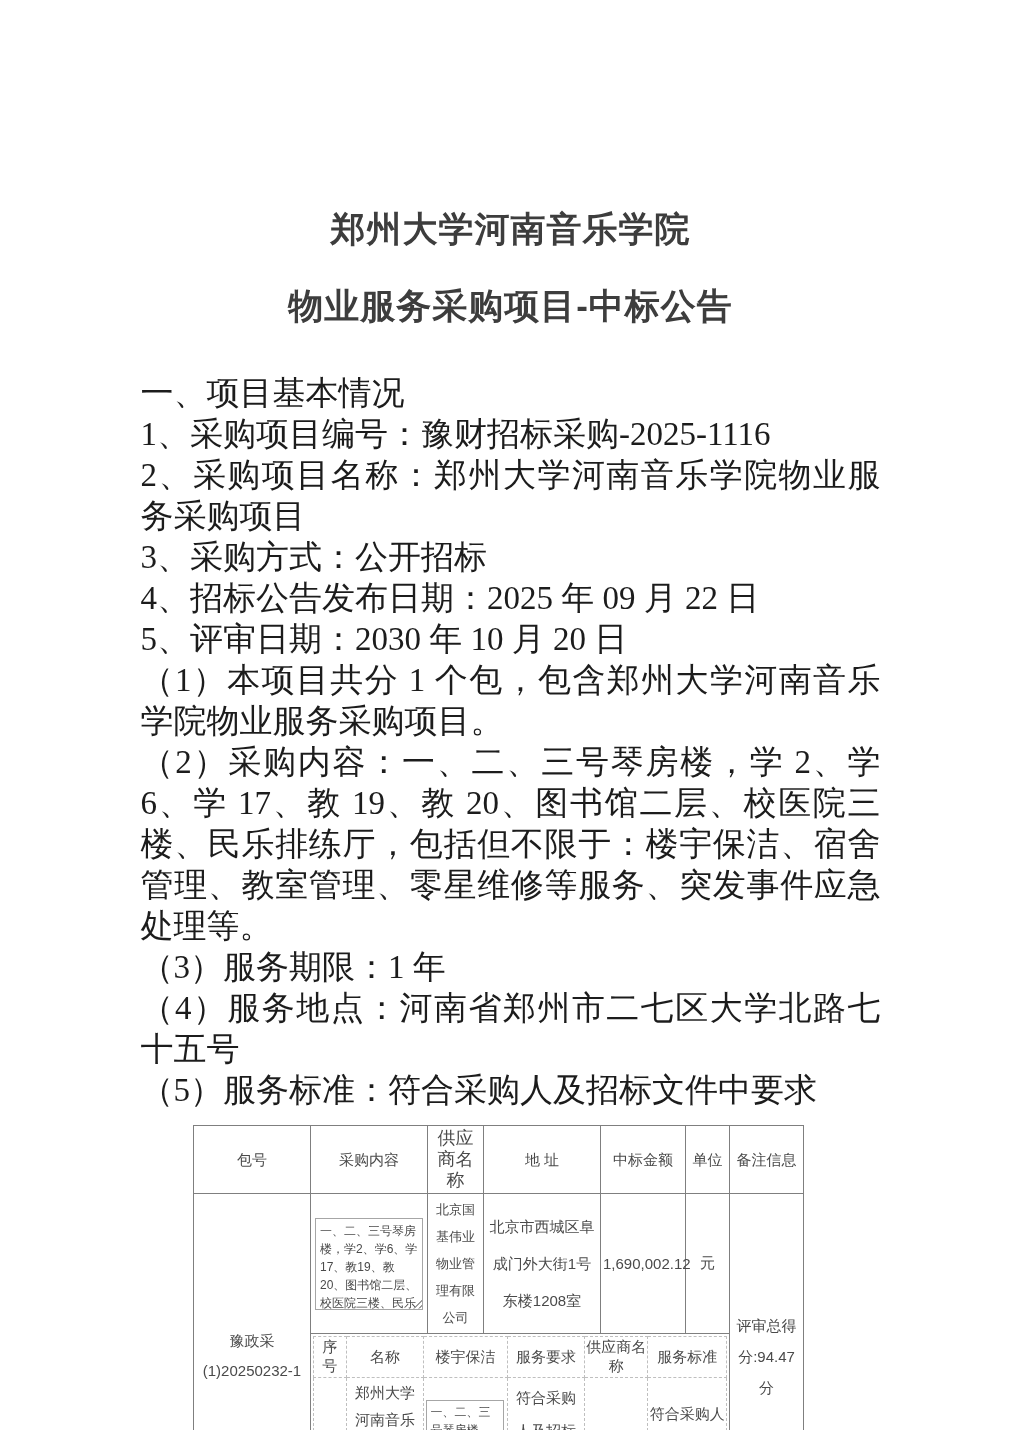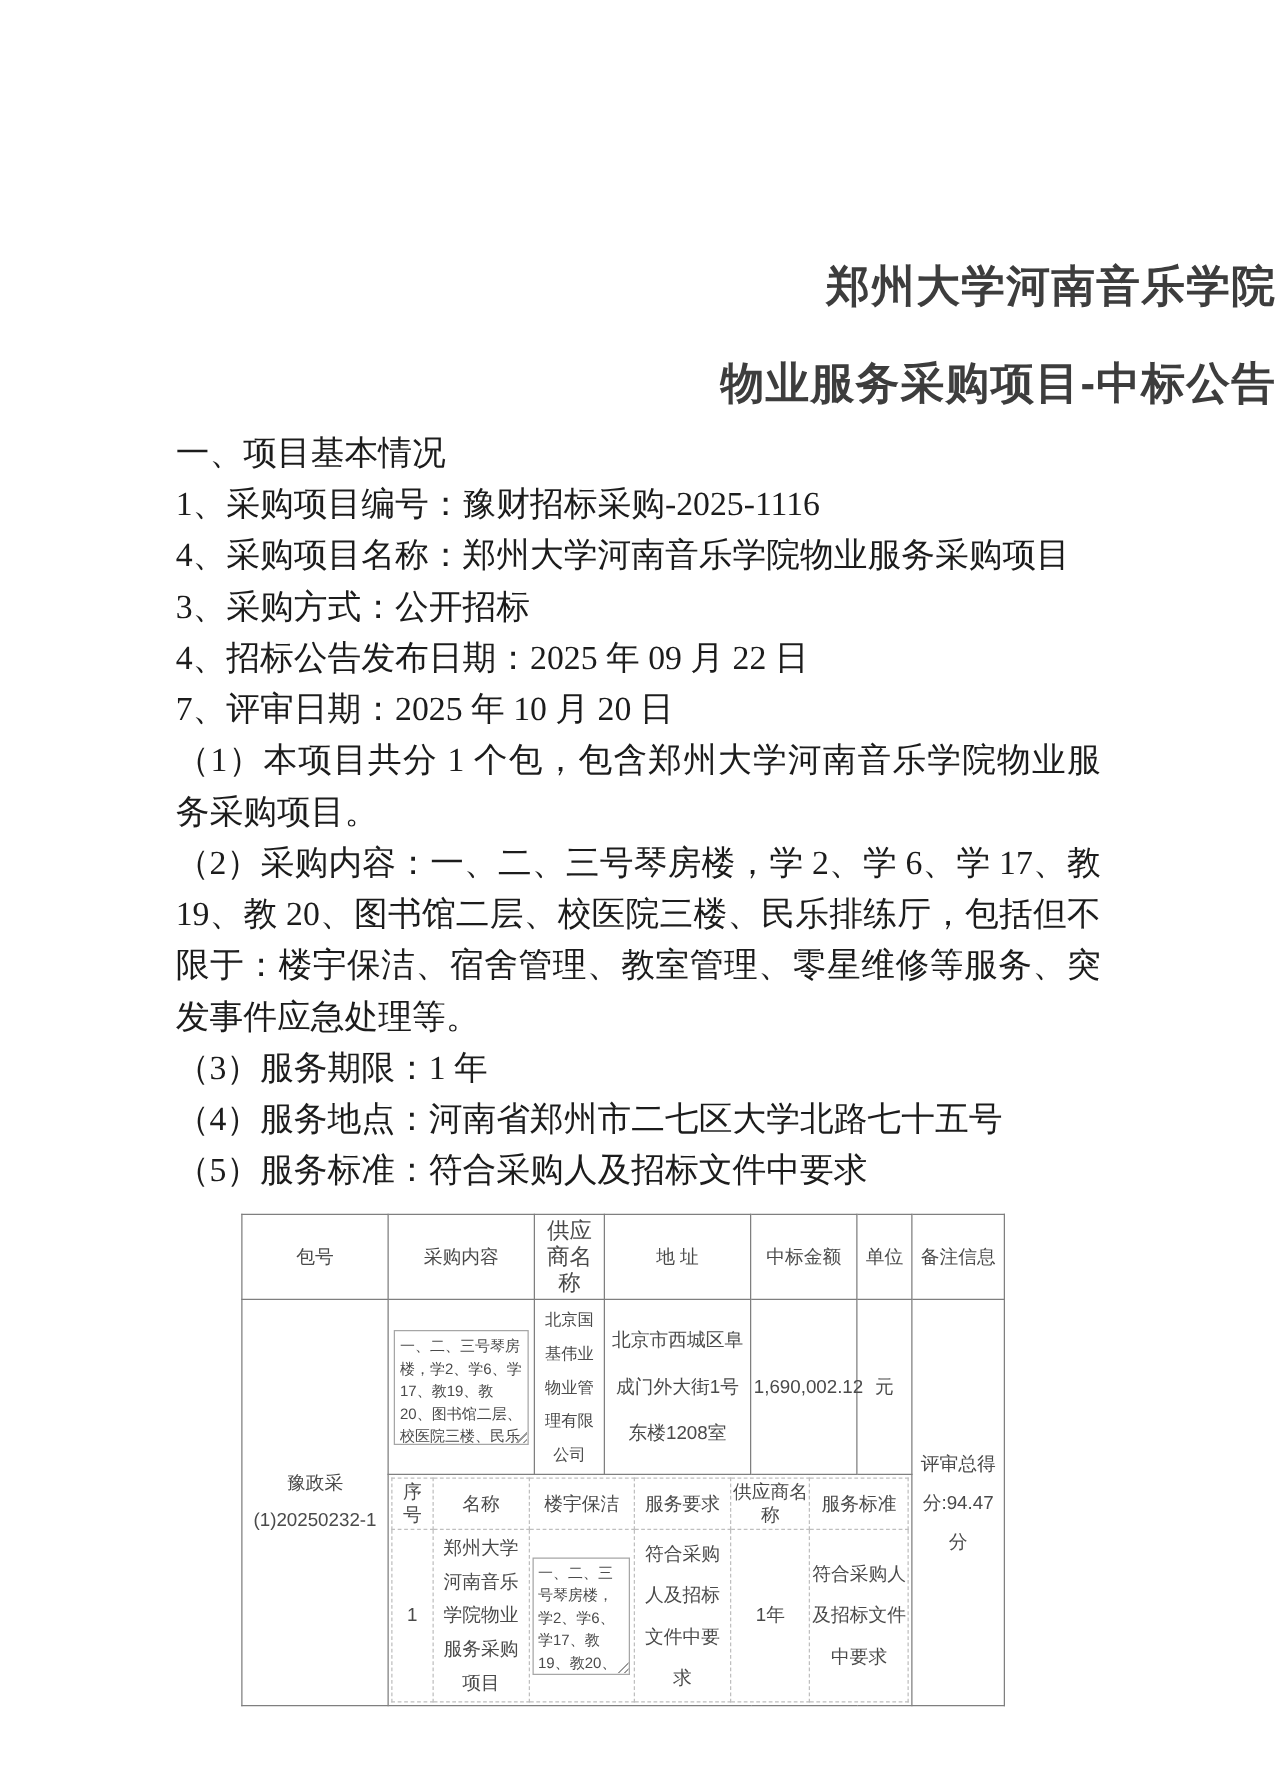--- a/index.html
+++ b/index.html
@@ -5,35 +5,35 @@
   * { margin:0; padding:0; box-sizing:border-box; }
   html, body { background:#ffffff; }
   .page {
     position:relative;
     width:1021px; height:1430px;
     background:#ffffff;
     overflow:hidden;
     font-family:"Liberation Serif","DejaVu Serif",serif;
   }
   .title {
-    text-align:right;
+    text-align:center;
     font-family:"Liberation Sans","DejaVu Sans",sans-serif;
     font-weight:700;
     color:#3d3d3d;
     font-size:35px;
     letter-spacing:1px;
   }
   .title-1 { padding-top:206px; }
   .title-2 { margin-top:30px; }
 
   .body-block {
     width:740px;
-    margin:12px auto 0 auto;
+    margin:43px auto 0 auto;
     color:#1c1c1c;
-    font-size:27px;
+    font-size:33px;
     line-height:41px;
     font-family:Liberation Serif, serif;
   }
   .body-block p { text-align:justify; }
 
   
   .award-table-wrap { margin:14px 0 0 193px; }
   table.award {
     border-collapse:collapse;
     width:610px;
@@ -110,24 +110,24 @@
 <body>
 
 <div class="page">
 
   <div class="title title-1">郑州大学河南音乐学院</div>
   <div class="title title-2">物业服务采购项目-中标公告</div>
 
   <div class="body-block">
     <p>一、项目基本情况</p>
     <p>1、采购项目编号：豫财招标采购-2025-1116</p>
-    <p>4、采购项目名称：郑州大学河南音乐学院物业服务采购项目</p>
+    <p>2、采购项目名称：郑州大学河南音乐学院物业服务采购项目</p>
     <p>3、采购方式：公开招标</p>
     <p>4、招标公告发布日期：2025 年 09 月 22 日</p>
-    <p>7、评审日期：2025 年 10 月 20 日</p>
+    <p>5、评审日期：2030 年 10 月 20 日</p>
     <p>（1）本项目共分 1 个包，包含郑州大学河南音乐学院物业服务采购项目。</p>
     <p>（2）采购内容：一、二、三号琴房楼，学 2、学 6、学 17、教 19、教 20、图书馆二层、校医院三楼、民乐排练厅，包括但不限于：楼宇保洁、宿舍管理、教室管理、零星维修等服务、突发事件应急处理等。</p>
     <p>（3）服务期限：1 年</p>
     <p>（4）服务地点：河南省郑州市二七区大学北路七十五号</p>
     <p>（5）服务标准：符合采购人及招标文件中要求</p>
   </div>
 
   <div class="award-table-wrap">
     <table class="award">
       <colgroup>

